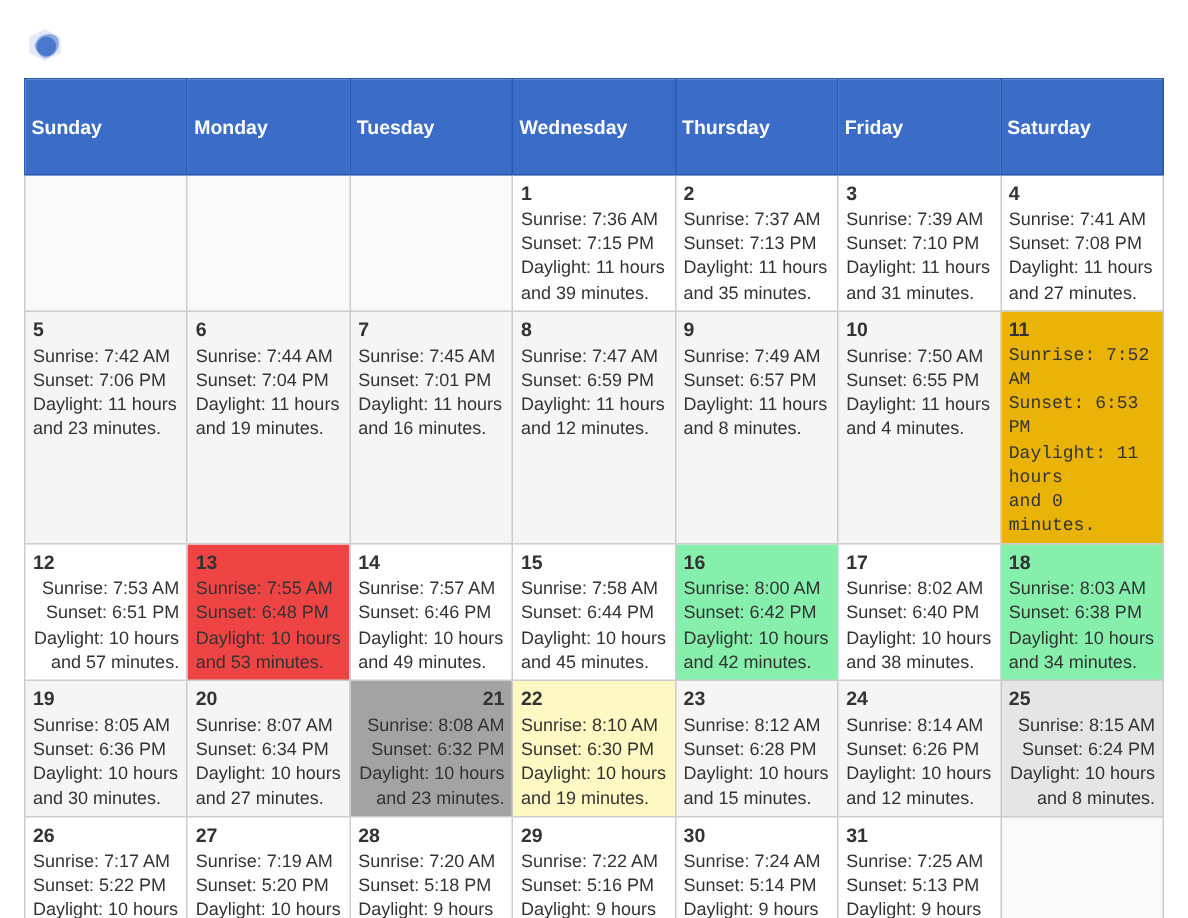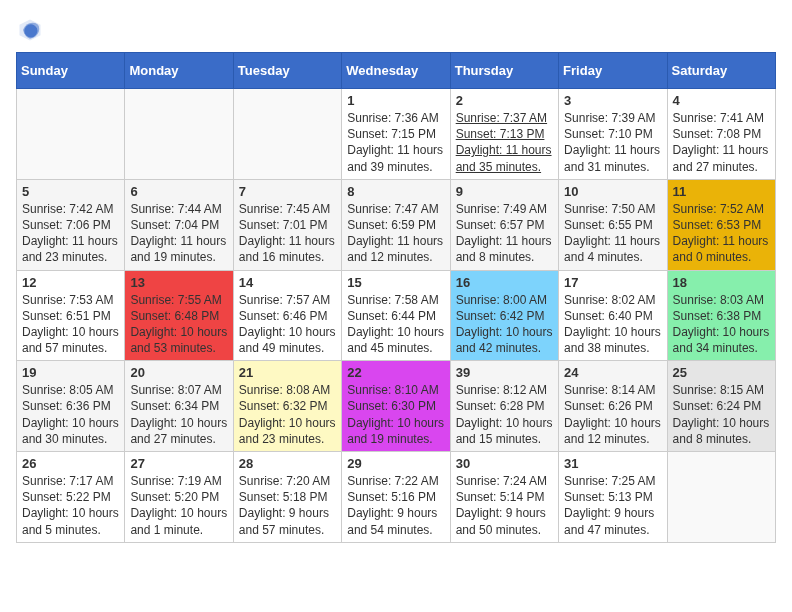--- a/index.html
+++ b/index.html
@@ -33,21 +33,21 @@
     .calendar {
       width: 100%;
       border-collapse: collapse;
       border: 1px solid #ccc;
     }
     .calendar th {
       background: #3a6cc8;
       color: #fff;
       font-size: 13px;
       font-weight: bold;
-      padding: 10px 4px;
+      padding: 24px 4px;
       border: 1px solid #2a5ab0;
       text-align: left;
     }
     .calendar td {
       border: 1px solid #ccc;
       vertical-align: top;
       padding: 4px 5px;
       font-size: 10.5px;
       color: #333;
       width: calc(100% / 7);
@@ -115,21 +115,21 @@
         <td class="empty-cell" style="background: rgb(250, 250, 250);"></td>
         <td style="background: rgb(255, 255, 255);">
           <span class="day-number">1</span>
           <div class="day-info" style="white-space: pre-line;">Sunrise: 7:36 AM
 Sunset: 7:15 PM
 Daylight: 11 hours
 and 39 minutes.</div>
         </td>
         <td style="background: rgb(255, 255, 255);">
           <span class="day-number">2</span>
-          <div class="day-info" style="white-space: pre-line; text-decoration: underline;">Sunrise: 7:37 AM
+          <div class="day-info" style="white-space: pre-line;">Sunrise: 7:37 AM
 Sunset: 7:13 PM
 Daylight: 11 hours
 and 35 minutes.</div>
         </td>
         <td style="background: rgb(255, 255, 255);">
           <span class="day-number">3</span>
           <div class="day-info" style="white-space: pre-line;">Sunrise: 7:39 AM
 Sunset: 7:10 PM
 Daylight: 11 hours
 and 31 minutes.</div>
@@ -180,30 +180,30 @@
         </td>
         <td style="background: rgb(245, 245, 245);">
           <span class="day-number">10</span>
           <div class="day-info" style="white-space: pre-line;">Sunrise: 7:50 AM
 Sunset: 6:55 PM
 Daylight: 11 hours
 and 4 minutes.</div>
         </td>
         <td style="background: #eab308;">
           <span class="day-number">11</span>
-          <div class="day-info" style="white-space: pre-line;">Sunrise: 7:52 AM
+          <div class="day-info" style="white-space: pre-line; font-family: Liberation Mono, monospace;">Sunrise: 7:52 AM
 Sunset: 6:53 PM
 Daylight: 11 hours
 and 0 minutes.</div>
         </td>
       </tr>
       <tr>
         <td style="background: rgb(255, 255, 255);">
           <span class="day-number">12</span>
-          <div class="day-info" style="white-space: pre-line;">Sunrise: 7:53 AM
+          <div class="day-info" style="white-space: pre-line; text-align: right;">Sunrise: 7:53 AM
 Sunset: 6:51 PM
 Daylight: 10 hours
 and 57 minutes.</div>
         </td>
         <td style="background: #ef4444;">
           <span class="day-number">13</span>
           <div class="day-info" style="white-space: pre-line;">Sunrise: 7:55 AM
 Sunset: 6:48 PM
 Daylight: 10 hours
 and 53 minutes.</div>
@@ -215,21 +215,21 @@
 Daylight: 10 hours
 and 49 minutes.</div>
         </td>
         <td style="background: rgb(255, 255, 255);">
           <span class="day-number">15</span>
           <div class="day-info" style="white-space: pre-line;">Sunrise: 7:58 AM
 Sunset: 6:44 PM
 Daylight: 10 hours
 and 45 minutes.</div>
         </td>
-        <td style="background: #7dd3fc;">
+        <td style="background: #86efac;">
           <span class="day-number">16</span>
           <div class="day-info" style="white-space: pre-line;">Sunrise: 8:00 AM
 Sunset: 6:42 PM
 Daylight: 10 hours
 and 42 minutes.</div>
         </td>
         <td style="background: rgb(255, 255, 255);">
           <span class="day-number">17</span>
           <div class="day-info" style="white-space: pre-line;">Sunrise: 8:02 AM
 Sunset: 6:40 PM
@@ -252,51 +252,51 @@
 Daylight: 10 hours
 and 30 minutes.</div>
         </td>
         <td style="background: rgb(245, 245, 245);">
           <span class="day-number">20</span>
           <div class="day-info" style="white-space: pre-line;">Sunrise: 8:07 AM
 Sunset: 6:34 PM
 Daylight: 10 hours
 and 27 minutes.</div>
         </td>
-        <td style="background: #fef9c3;">
+        <td style="background: #a3a3a3; text-align: right;">
           <span class="day-number">21</span>
           <div class="day-info" style="white-space: pre-line;">Sunrise: 8:08 AM
 Sunset: 6:32 PM
 Daylight: 10 hours
 and 23 minutes.</div>
         </td>
-        <td style="background: #d946ef;">
+        <td style="background: #fef9c3;">
           <span class="day-number">22</span>
           <div class="day-info" style="white-space: pre-line;">Sunrise: 8:10 AM
 Sunset: 6:30 PM
 Daylight: 10 hours
 and 19 minutes.</div>
         </td>
         <td style="background: rgb(245, 245, 245);">
-          <span class="day-number">39</span>
+          <span class="day-number">23</span>
           <div class="day-info" style="white-space: pre-line;">Sunrise: 8:12 AM
 Sunset: 6:28 PM
 Daylight: 10 hours
 and 15 minutes.</div>
         </td>
         <td style="background: rgb(245, 245, 245);">
           <span class="day-number">24</span>
           <div class="day-info" style="white-space: pre-line;">Sunrise: 8:14 AM
 Sunset: 6:26 PM
 Daylight: 10 hours
 and 12 minutes.</div>
         </td>
         <td style="background: #e5e5e5;">
           <span class="day-number">25</span>
-          <div class="day-info" style="white-space: pre-line;">Sunrise: 8:15 AM
+          <div class="day-info" style="white-space: pre-line; text-align: right;">Sunrise: 8:15 AM
 Sunset: 6:24 PM
 Daylight: 10 hours
 and 8 minutes.</div>
         </td>
       </tr>
       <tr>
         <td style="background: rgb(255, 255, 255);">
           <span class="day-number">26</span>
           <div class="day-info" style="white-space: pre-line;">Sunrise: 7:17 AM
 Sunset: 5:22 PM

